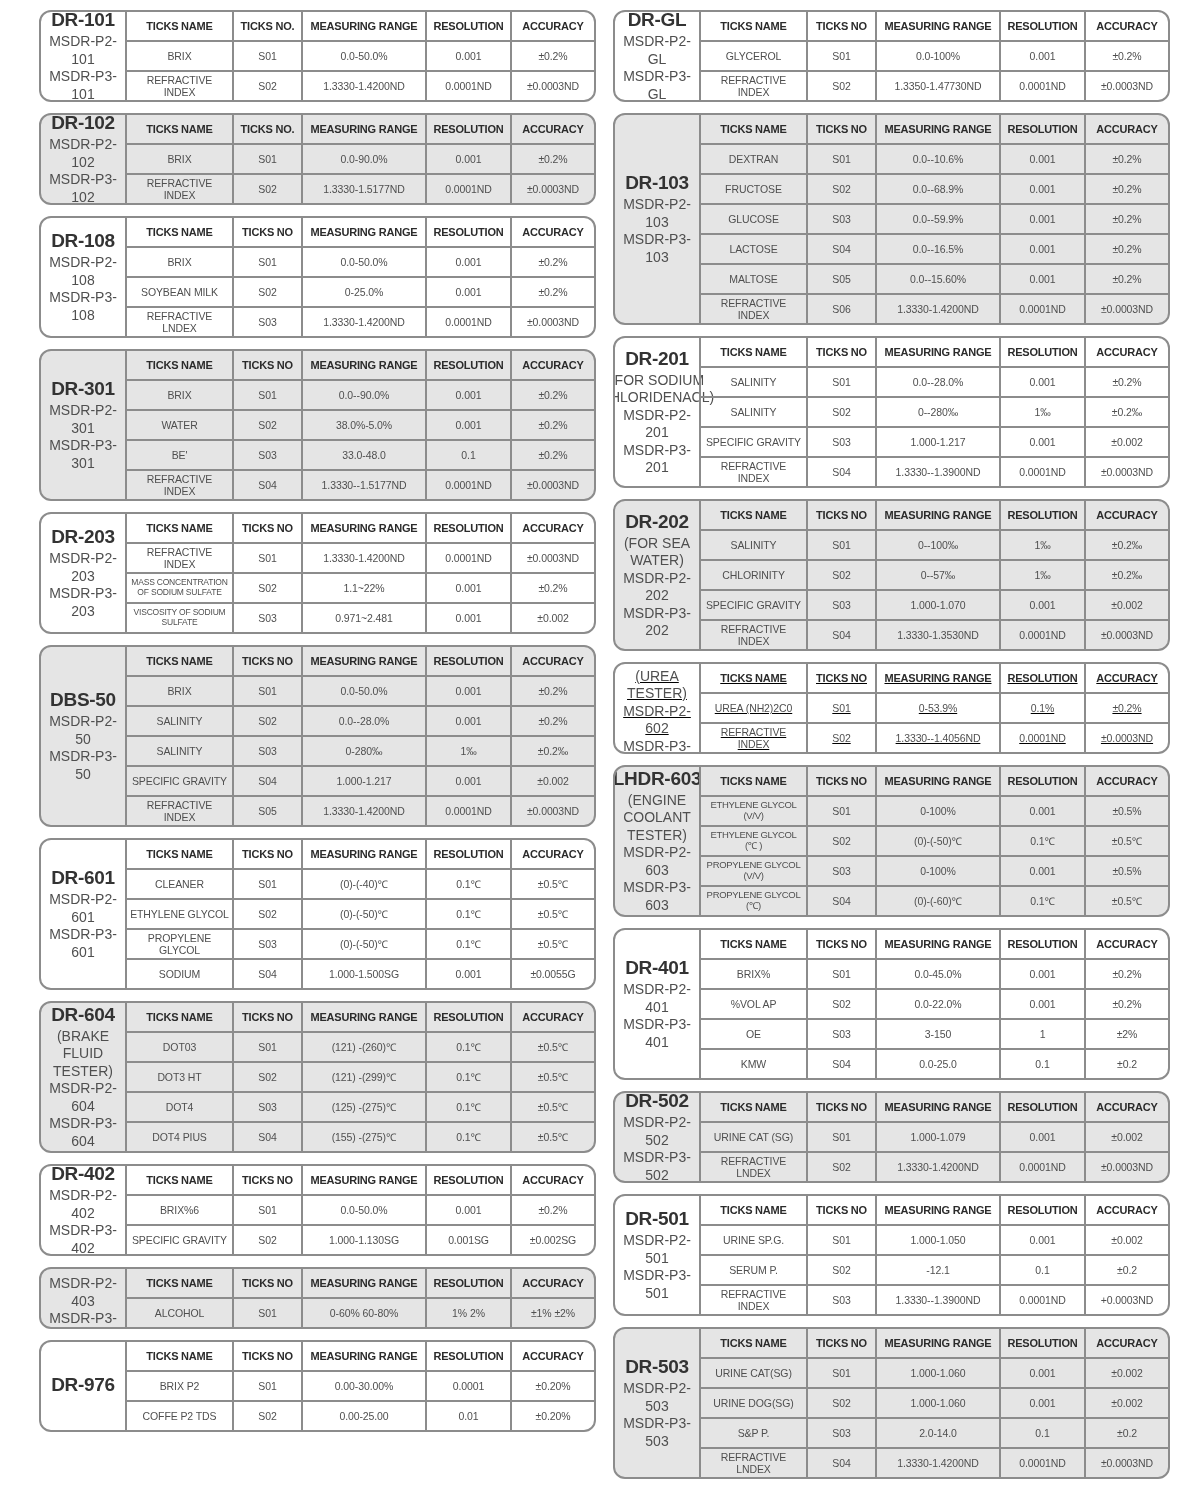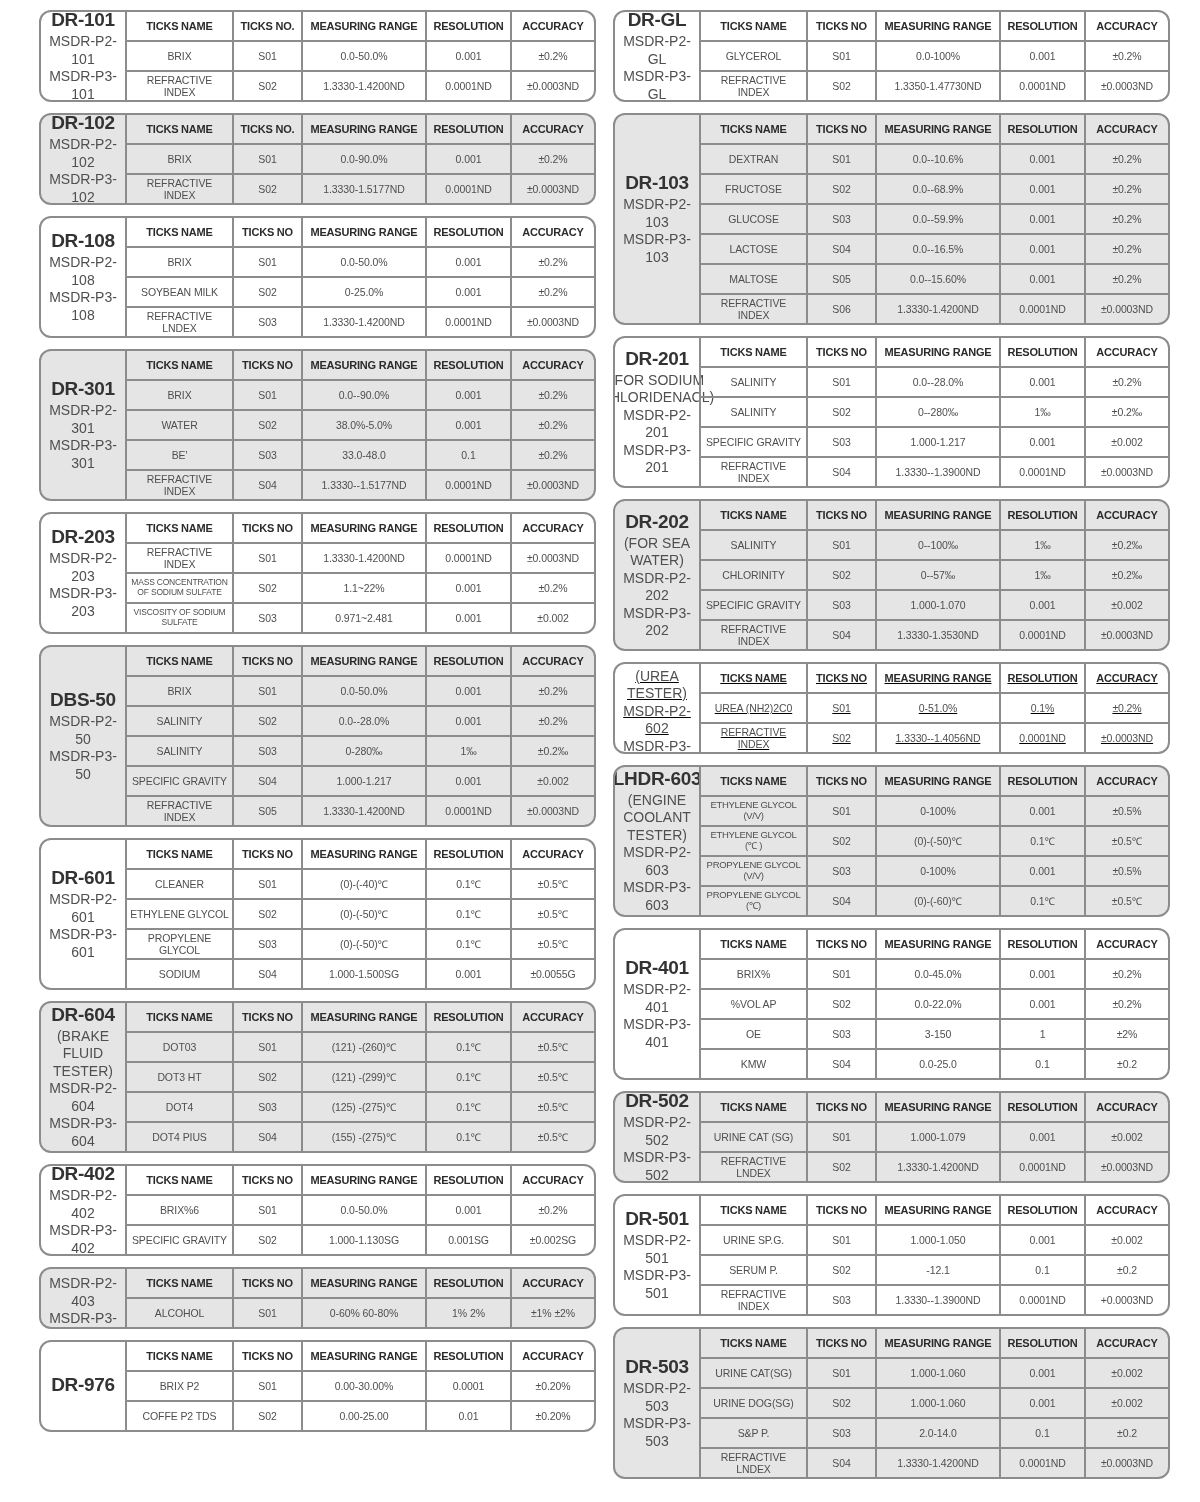--- a/index.html
+++ b/index.html
@@ -517,21 +517,21 @@
           <div class="model-sub">MSDR-P2-602</div>
           <div class="model-sub">MSDR-P3-602</div>
         </div>
         <div class="cell hcell">TICKS NAME</div>
         <div class="cell hcell">TICKS NO</div>
         <div class="cell hcell">MEASURING RANGE</div>
         <div class="cell hcell">RESOLUTION</div>
         <div class="cell hcell">ACCURACY</div>
         <div class="cell dcell bt">UREA (NH2)2C0</div>
         <div class="cell dcell bt">S01</div>
-        <div class="cell dcell bt">0-51.0%</div>
+        <div class="cell dcell bt">0-53.9%</div>
         <div class="cell dcell bt">0.1%</div>
         <div class="cell dcell bt">±0.2%</div>
         <div class="cell dcell bt">REFRACTIVE INDEX</div>
         <div class="cell dcell bt">S02</div>
         <div class="cell dcell bt">1.3330--1.4056ND</div>
         <div class="cell dcell bt">0.0001ND</div>
         <div class="cell dcell bt">±0.0003ND</div>
       </div>
       <div class="card gray" style="grid-template-rows: 28px repeat(4, 30px);">
         <div class="model-cell" style="grid-row: 1 / span 5;">

